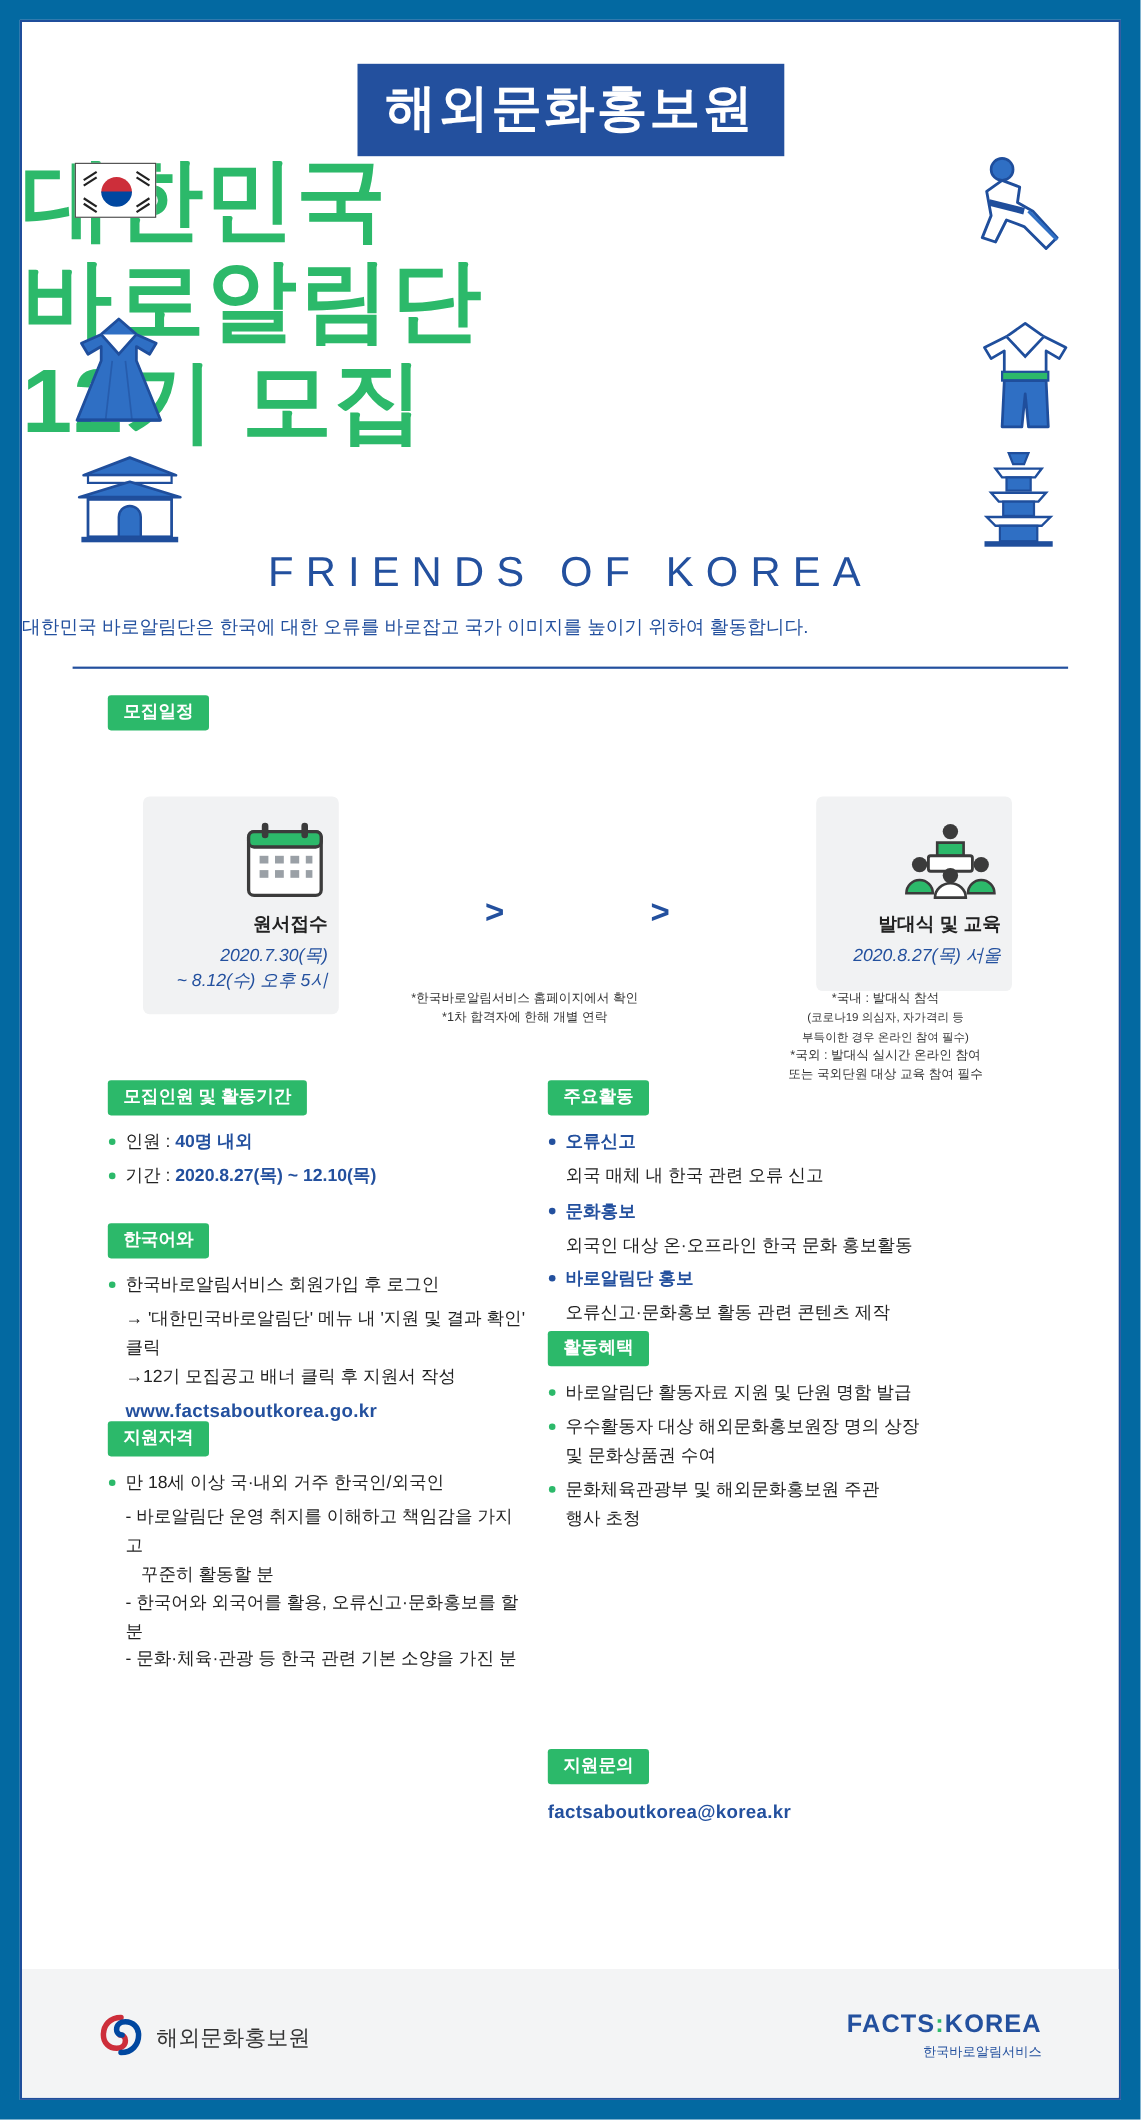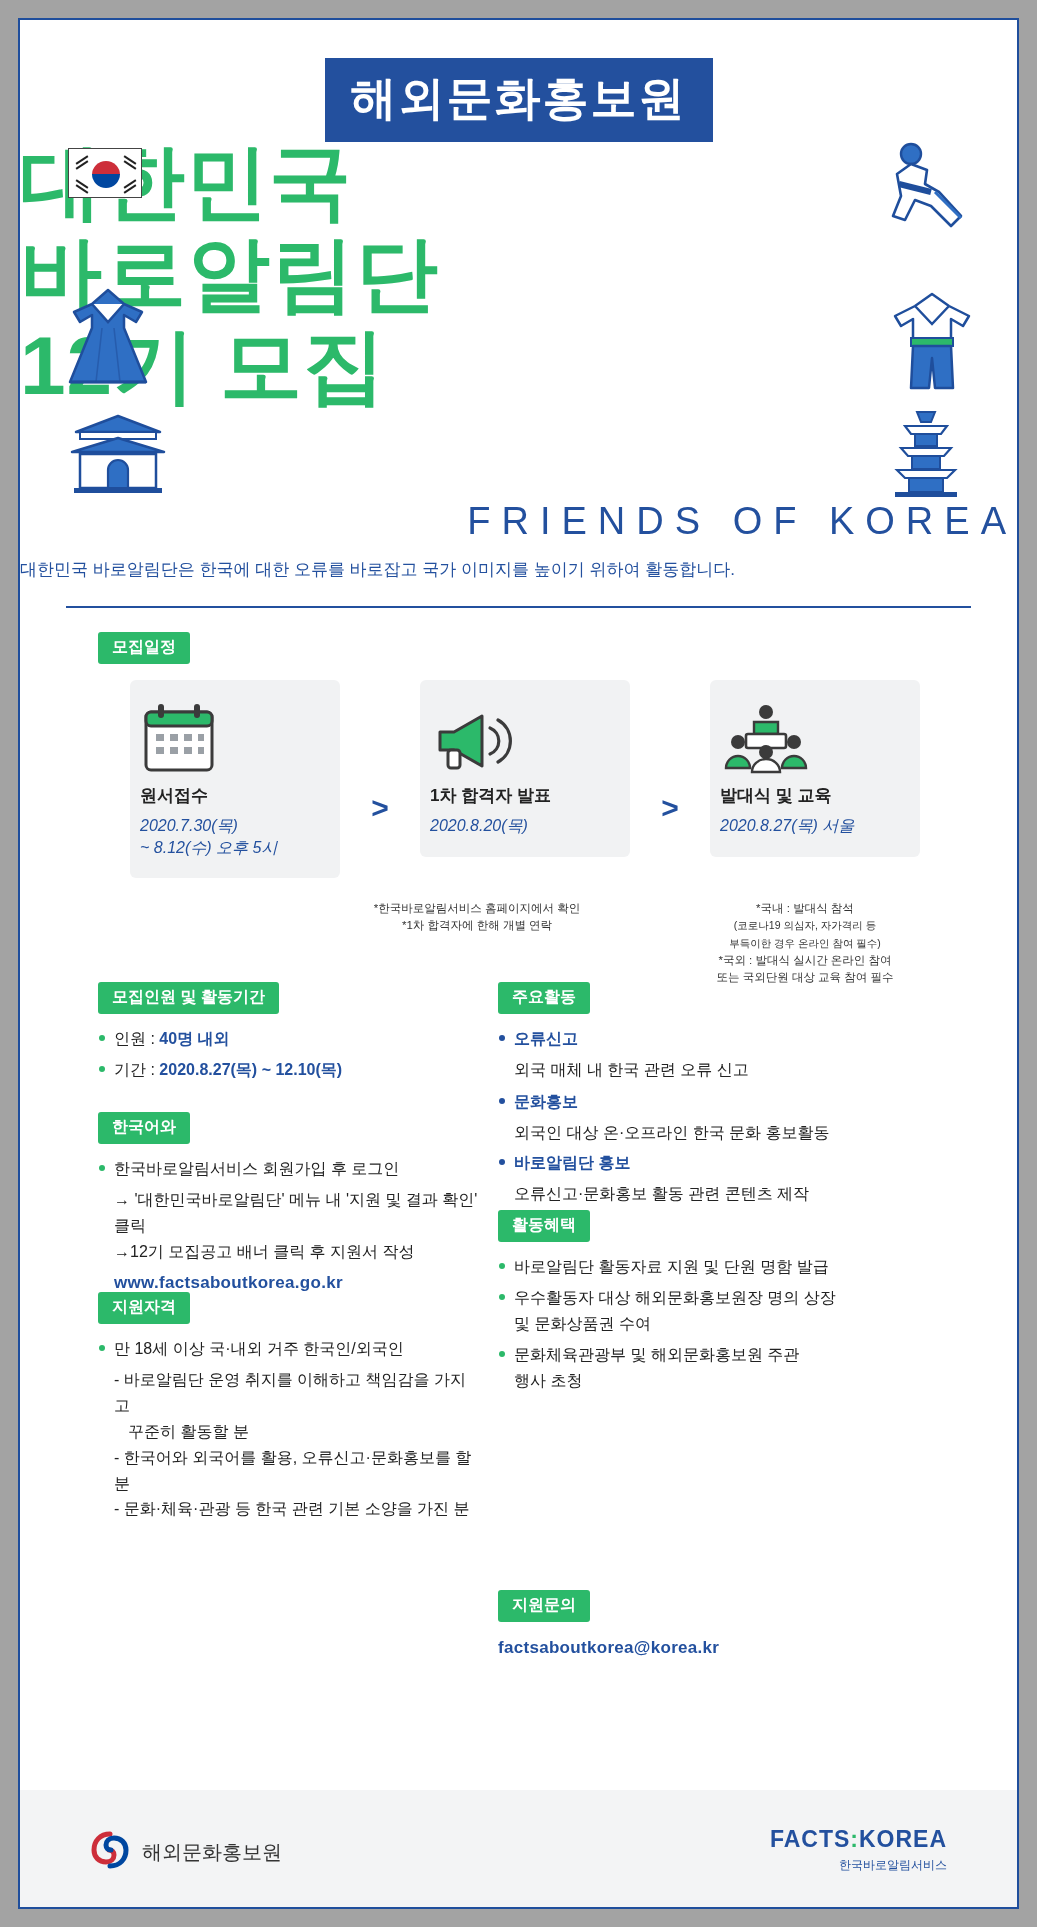--- a/index.html
+++ b/index.html
@@ -4,21 +4,21 @@
 <style>
   * { box-sizing: border-box; margin: 0; padding: 0; }
   html, body {
     font-family: "Liberation Sans", "DejaVu Sans", sans-serif;
     background: #ffffff;
   }
   #poster {
     position: relative;
     width: 1037px;
     height: 1927px;
-    background: #a3a3a3;
+    background: #0369a1;
     margin: 0 auto;
     overflow: hidden;
   }
   #inner {
     position: absolute;
     left: 18px; top: 18px;
     width: 1001px; height: 1891px;
     background: #ffffff;
     border: 2px solid #1f4e9c;
   }
@@ -45,21 +45,21 @@
     font-weight: bold;
     font-size: 82px;
     line-height: 1.12;
     letter-spacing: 1px;
   }
   .hdr-title .l2 { letter-spacing: 2px; }
   .hdr-sub {
     position: absolute;
     left: 0; right: 0;
     top: 480px;
-    text-align: right;
+    text-align: center;
     color: #23509e;
     font-size: 38px;
     letter-spacing: 11px;
     font-weight: normal;
   }
   .hdr-desc {
     position: absolute;
     left: 0; right: 0;
     top: 538px;
     text-align: left;
@@ -106,25 +106,26 @@
 
   .sched-row {
     position: absolute;
     left: 110px; top: 660px;
     width: 790px;
     display: flex;
     align-items: flex-start;
     justify-content: space-between;
   }
   .sched-card {
-    width: 210px;
+    width: 178px;
     background: #f1f2f3;
     border-radius: 6px;
     padding: 22px 10px 20px;
-    text-align: left;
+    text-align: right;
+    margin-top: 44px;
   }
   .sched-card .icon { height: 74px; margin-bottom: 8px; }
   .sched-name { font-size: 17px; font-weight: bold; color: #222; margin-bottom: 8px; }
   .sched-date { font-size: 16px; color: #23509e; line-height: 1.35; font-style: italic; }
   .sched-arrow {
     color: #23509e; font-size: 30px; font-weight: bold;
     align-self: center; margin-top: 58px;
   }
   .sched-note {
     position: absolute;
@@ -273,32 +274,20 @@
                 <rect x="58" y="45" width="6" height="7"></rect>
             </g>
           </svg>
         </div>
         <div class="sched-name">원서접수</div>
         <div class="sched-date">2020.7.30(목)<br>~ 8.12(수) 오후 5시</div>
       </div>
 
       <div class="sched-arrow">&gt;</div>
 
-      <div class="sched-card">
-        <div class="icon">
-          <svg width="86" height="74" viewBox="0 0 86 74">
-            <path d="M10 30 L10 48 L24 48 L52 64 L52 14 L24 30 Z" fill="#2cb96a" stroke="#3b3b3b" stroke-width="3" stroke-linejoin="round"></path>
-            <rect x="18" y="48" width="12" height="18" rx="3" fill="#ffffff" stroke="#3b3b3b" stroke-width="3"></rect>
-            <path d="M60 26 a14 14 0 0 1 0 26" fill="none" stroke="#3b3b3b" stroke-width="3.2" stroke-linecap="round"></path>
-            <path d="M68 18 a24 24 0 0 1 0 42" fill="none" stroke="#3b3b3b" stroke-width="3.2" stroke-linecap="round"></path>
-          </svg>
-        </div>
-        <div class="sched-name">1차 합격자 발표</div>
-        <div class="sched-date">2020.8.20(목)</div>
-      </div>
 
       <div class="sched-arrow">&gt;</div>
 
       <div class="sched-card">
         <div class="icon">
           <svg width="92" height="74" viewBox="0 0 92 74">
             <circle cx="46" cy="10" r="7" fill="#3b3b3b"></circle>
             <path d="M34 20 h24 v12 h-24 z" fill="#2cb96a" stroke="#3b3b3b" stroke-width="2.4"></path>
             <rect x="26" y="32" width="40" height="14" rx="2" fill="#ffffff" stroke="#3b3b3b" stroke-width="2.6"></rect>
             <circle cx="18" cy="40" r="7" fill="#3b3b3b"></circle>

